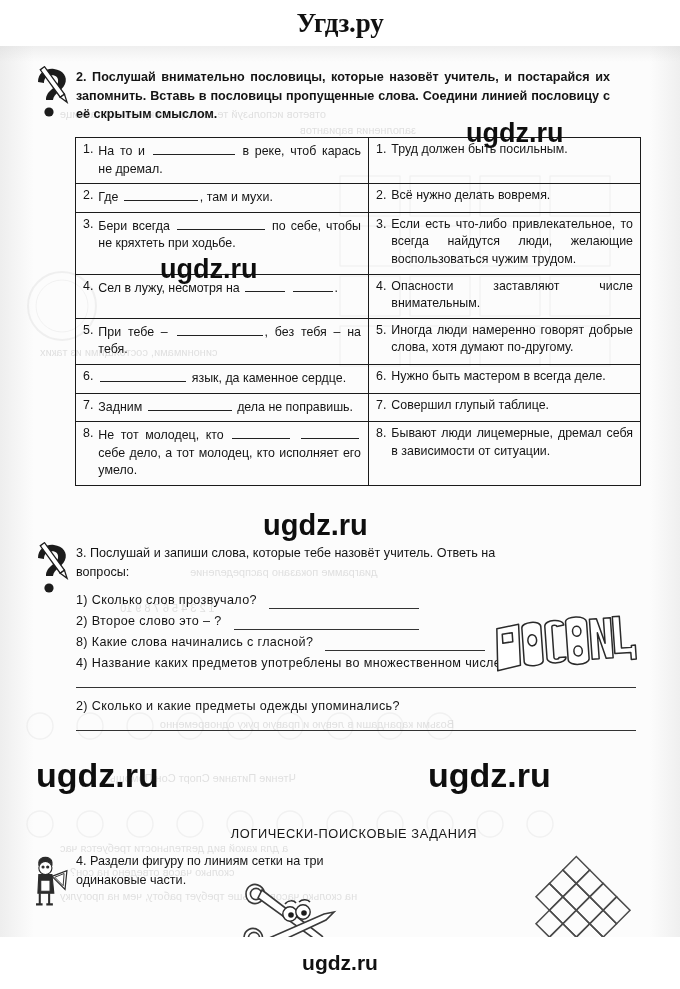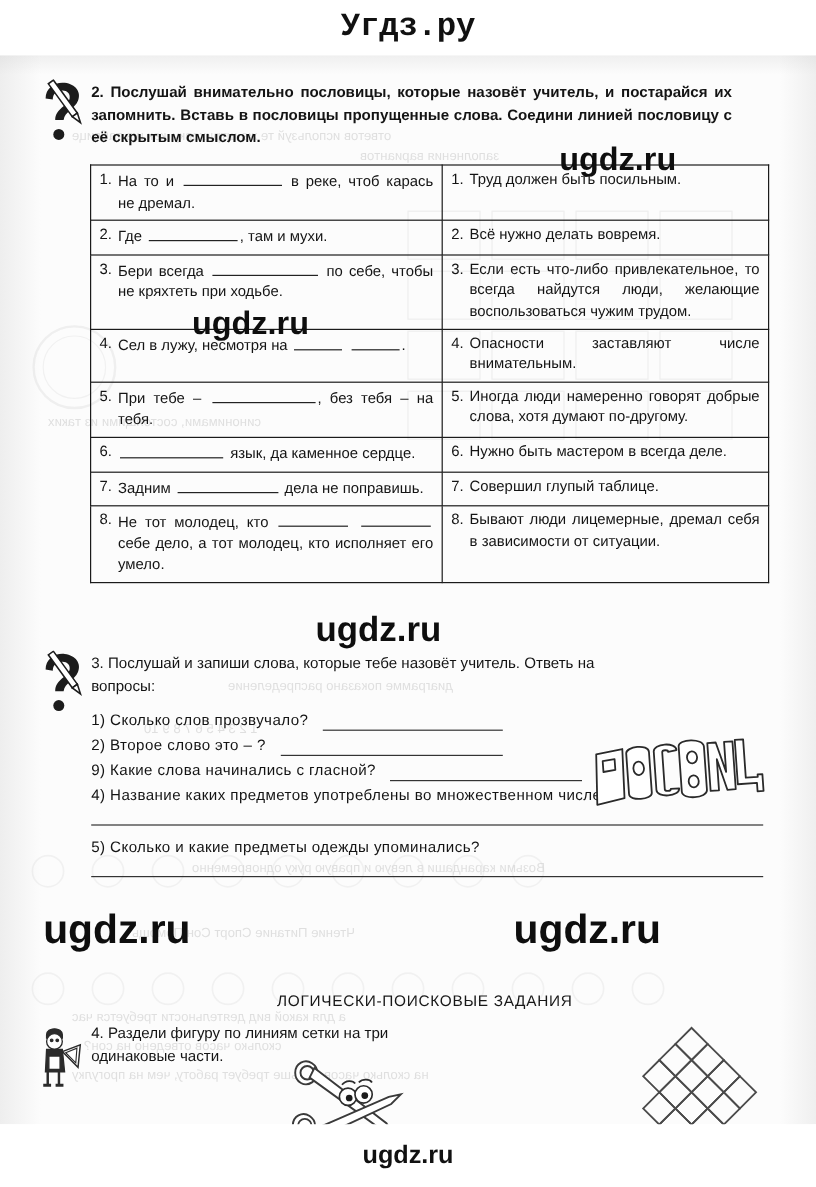--- a/index.html
+++ b/index.html
@@ -23,21 +23,21 @@
     position: absolute;
     left: 0; top: 0;
     width: 680px; height: 46px;
     display: flex;
     align-items: center;
     justify-content: center;
     background: #ffffff;
     z-index: 40;
   }
   .site-header .brand {
-    font-family: Liberation Mono, monospace;
+    font-family: Liberation Serif, serif;
     font-size: 27px;
     font-weight: bold;
     color: #111;
     letter-spacing: -0.2px;
   }
   .site-footer {
     position: absolute;
     left: 0; bottom: 0;
     width: 680px; height: 52px;
     display: flex;
@@ -434,29 +434,29 @@
         <div style="position:absolute; left:76px; top:545px; width:560px;" class="q-list">
             <div class="q-line">
               <span class="q-label">1)  Сколько слов прозвучало?</span>
               <span class="ans-rule" style="width: 150px;"></span>
             </div>
             <div class="q-line">
               <span class="q-label">2)  Второе слово это – ?</span>
               <span class="ans-rule" style="width: 185px;"></span>
             </div>
             <div class="q-line">
-              <span class="q-label">9)  Какие слова начинались с гласной?</span>
+              <span class="q-label">8)  Какие слова начинались с гласной?</span>
               <span class="ans-rule" style="width: 160px;"></span>
             </div>
             <div class="q-line">
               <span class="q-label">4)  Название каких предметов употреблены во множественном числе?</span>
             </div>
             <div class="ans-rule" style="width: 560px; margin-bottom: 9px;"></div>
             <div class="q-line">
-              <span class="q-label">5)  Сколько и какие предметы одежды упоминались?</span>
+              <span class="q-label">2)  Сколько и какие предметы одежды упоминались?</span>
             </div>
             <div class="ans-rule" style="width: 560px; margin-bottom: 9px;"></div>
           </div>
       </div>
 
       <svg class="wordart" viewBox="0 0 146 62">
         <g fill="#ffffff" stroke="#2a2a2a" stroke-width="1.5" stroke-linejoin="round" transform="rotate(-4 73 31)">
           <path d="M4 54 L6 12 L28 9 L27 50 Z"></path>
           <path d="M11 18 L21 17 L21 26 L11 27 Z" fill="#ffffff"></path>
           <path d="M31 13 C31 7, 50 6, 50 13 L50 47 C50 53, 31 53, 31 47 Z"></path>

